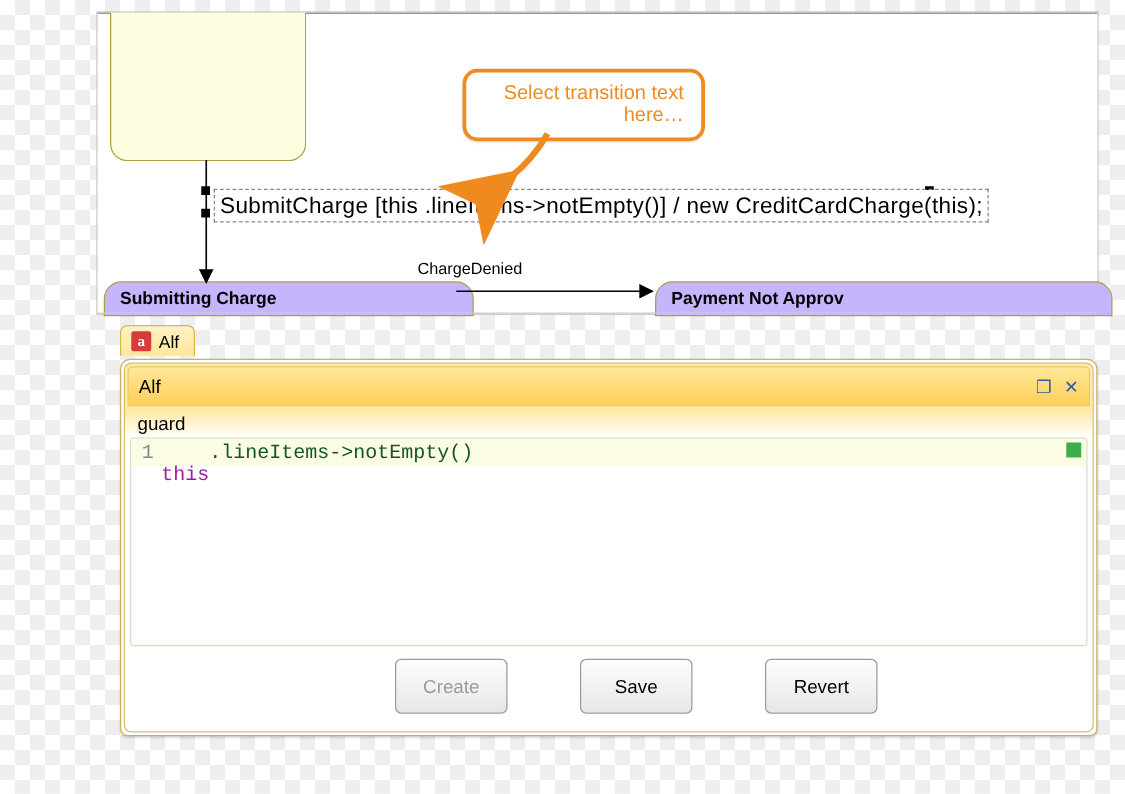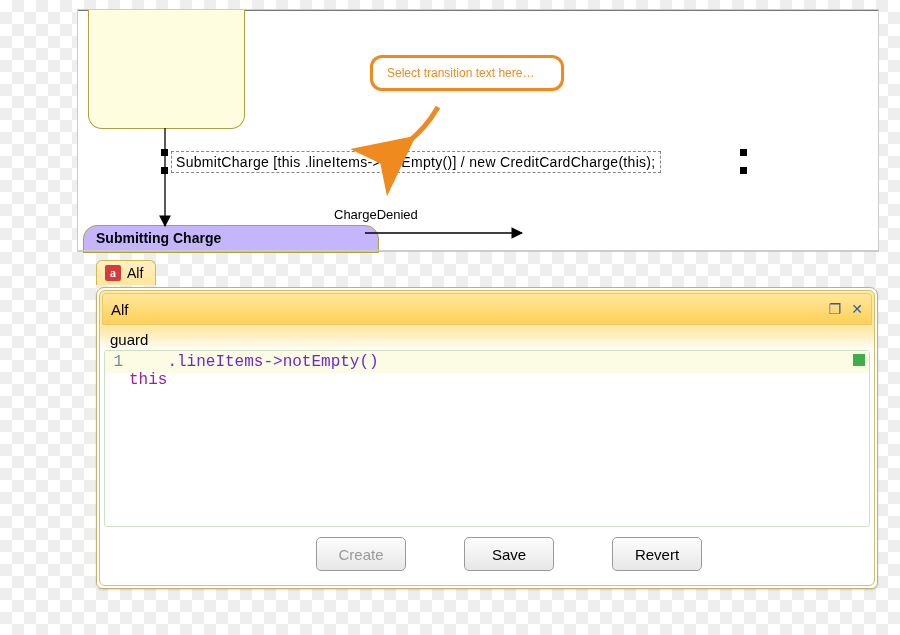--- a/index.html
+++ b/index.html
@@ -11,31 +11,31 @@
   .stage{position:relative;width:900px;height:635px;}
   
   .canvas{position:absolute;left:78px;top:10px;width:800px;height:240px;background:#fff;
     border-top:1px solid #777;outline:1px solid #ccc;}
   
   .state-top{position:absolute;left:88px;top:10px;width:155px;height:118px;border:1px solid #b0a040;
     border-top:none;background:#fefde0;border-radius:0 0 14px 14px;}
   
   .handle{position:absolute;width:7px;height:7px;background:#000;}
   
-  .transition-text{position:absolute;left:172px;top:152px;font-family:Arial;font-size:14px;
+  .transition-text{position:absolute;left:172px;top:152px;font-family:Arial;font-size:18px;
     letter-spacing:0.3px;outline:1px dashed #888;padding:2px 4px;background:#fff;}
   
   .state-tab{position:absolute;border:1px solid #b0a040;background:#c4b5fd;border-radius:14px 14px 0 0;
     height:26px;line-height:24px;padding:0 12px;font-size:14px;font-weight:bold;}
   .state-row-band{position:absolute;left:78px;top:249px;height:1px;width:800px;border-bottom:1px solid #ccc;}
   
   .cd-label{position:absolute;font-size:13px;text-align:right;}
   
   .callout{position:absolute;border:3px solid #ef8a1f;border-radius:12px;background:#fff;
-    color:#ef8a1f;font-size:12px;text-align:left;padding:8px 14px;font-weight:500;
+    color:#ef8a1f;font-size:16px;text-align:right;padding:8px 14px;font-weight:500;
     box-shadow:0 1px 2px rgba(0,0,0,.1);}
   
   .tab-strip{position:absolute;left:96px;top:260px;display:flex;align-items:flex-end;}
   .tab{background:linear-gradient(#fff1c4,#ffe79a);border:1px solid #d5b74e;border-bottom:none;
     border-radius:6px 6px 0 0;padding:4px 12px 4px 8px;display:flex;align-items:center;gap:6px;
     font-size:14px;}
   .tab .tab-icon{width:16px;height:16px;background:#d63c3c;color:#fff;font-weight:bold;
     font-size:12px;display:flex;align-items:center;justify-content:center;border-radius:2px;
     font-family:Georgia,serif;}
   .editor-outer{position:absolute;left:96px;top:287px;width:780px;height:300px;
@@ -49,24 +49,24 @@
   .editor-titlebar .icons{display:flex;gap:10px;color:#2a5fa3;font-size:14px;}
   .editor-titlebar .icons span{cursor:pointer;}
   .editor-body{flex:1 1 auto;margin:2px 4px 4px 4px;display:flex;flex-direction:column;gap:2px;}
   .guard-label{padding:2px 6px 0 6px;font-size:15px;}
   .code-area{flex:1;border:1px solid #cbe3c2;border-radius:3px;background:#fff;position:relative;
     font-family:"Courier New",monospace;font-size:16px;}
   .code-line{position:absolute;top:0;left:0;right:0;height:22px;background:#fbfce3;
     display:flex;align-items:center;}
   .ln{width:18px;text-align:right;color:#7c8a99;margin-right:6px;}
   .kw{color:#9b1fa0;margin-top:36px;}
-  .ident{color:#6d28d9;text-align:right;}
+  .ident{color:#14532d;text-align:right;}
   .caret-mark{position:absolute;right:4px;top:3px;width:12px;height:12px;background:#3fae49;}
   .btn-row{display:flex;gap:14px;justify-content:center;padding:8px 0 10px;}
-  button.dlg{min-width:90px;height:34px;border:1px solid #9a9a9a;border-radius:5px;
+  button.dlg{min-width:90px;height:44px;border:1px solid #9a9a9a;border-radius:5px;
     background:linear-gradient(#fdfdfd,#e7e7e7);font-size:15px;margin-left:44px;}
   button.dlg:disabled{color:#9a9a9a;}
   
   svg.overlay{position:absolute;left:0;top:0;pointer-events:none;}
 </style>
 </head>
 <body>
 
 <div class="stage">
 
@@ -74,20 +74,21 @@
 
   <div class="state-top"></div>
 
   <div class="handle" style="left:161px;top:149px"></div>
   <div class="handle" style="left:161px;top:167px"></div>
   <div class="handle" style="left:740px;top:149px"></div>
   <div class="handle" style="left:740px;top:167px"></div>
   <div class="transition-text">SubmitCharge [this .lineItems-&gt;notEmpty()] / new  CreditCardCharge(this);</div>
 
   <div class="state-tab" style="left:83px;top:225px;width:270px"><span>Submitting Charge</span></div>
+  <div class="state-tab" style="left:524px;top:225px;width:340px"><span>Payment Not Approv</span></div>
   <div class="state-row-band"></div>
   <div class="cd-label" style="left:334px;top:207px">ChargeDenied</div>
 
   <svg class="overlay" width="900" height="260">
     <defs>
       <marker id="ah" viewBox="0 0 10 10" refX="9" refY="5" markerWidth="9" markerHeight="9" orient="auto-start-reverse">
           <path d="M0,0 L10,5 L0,10 z" fill="#000"></path>
         </marker>
     </defs>
     <line x1="165" y1="128" x2="165" y2="226" stroke="#000" stroke-width="1.3" marker-end="url(#ah)"></line>

